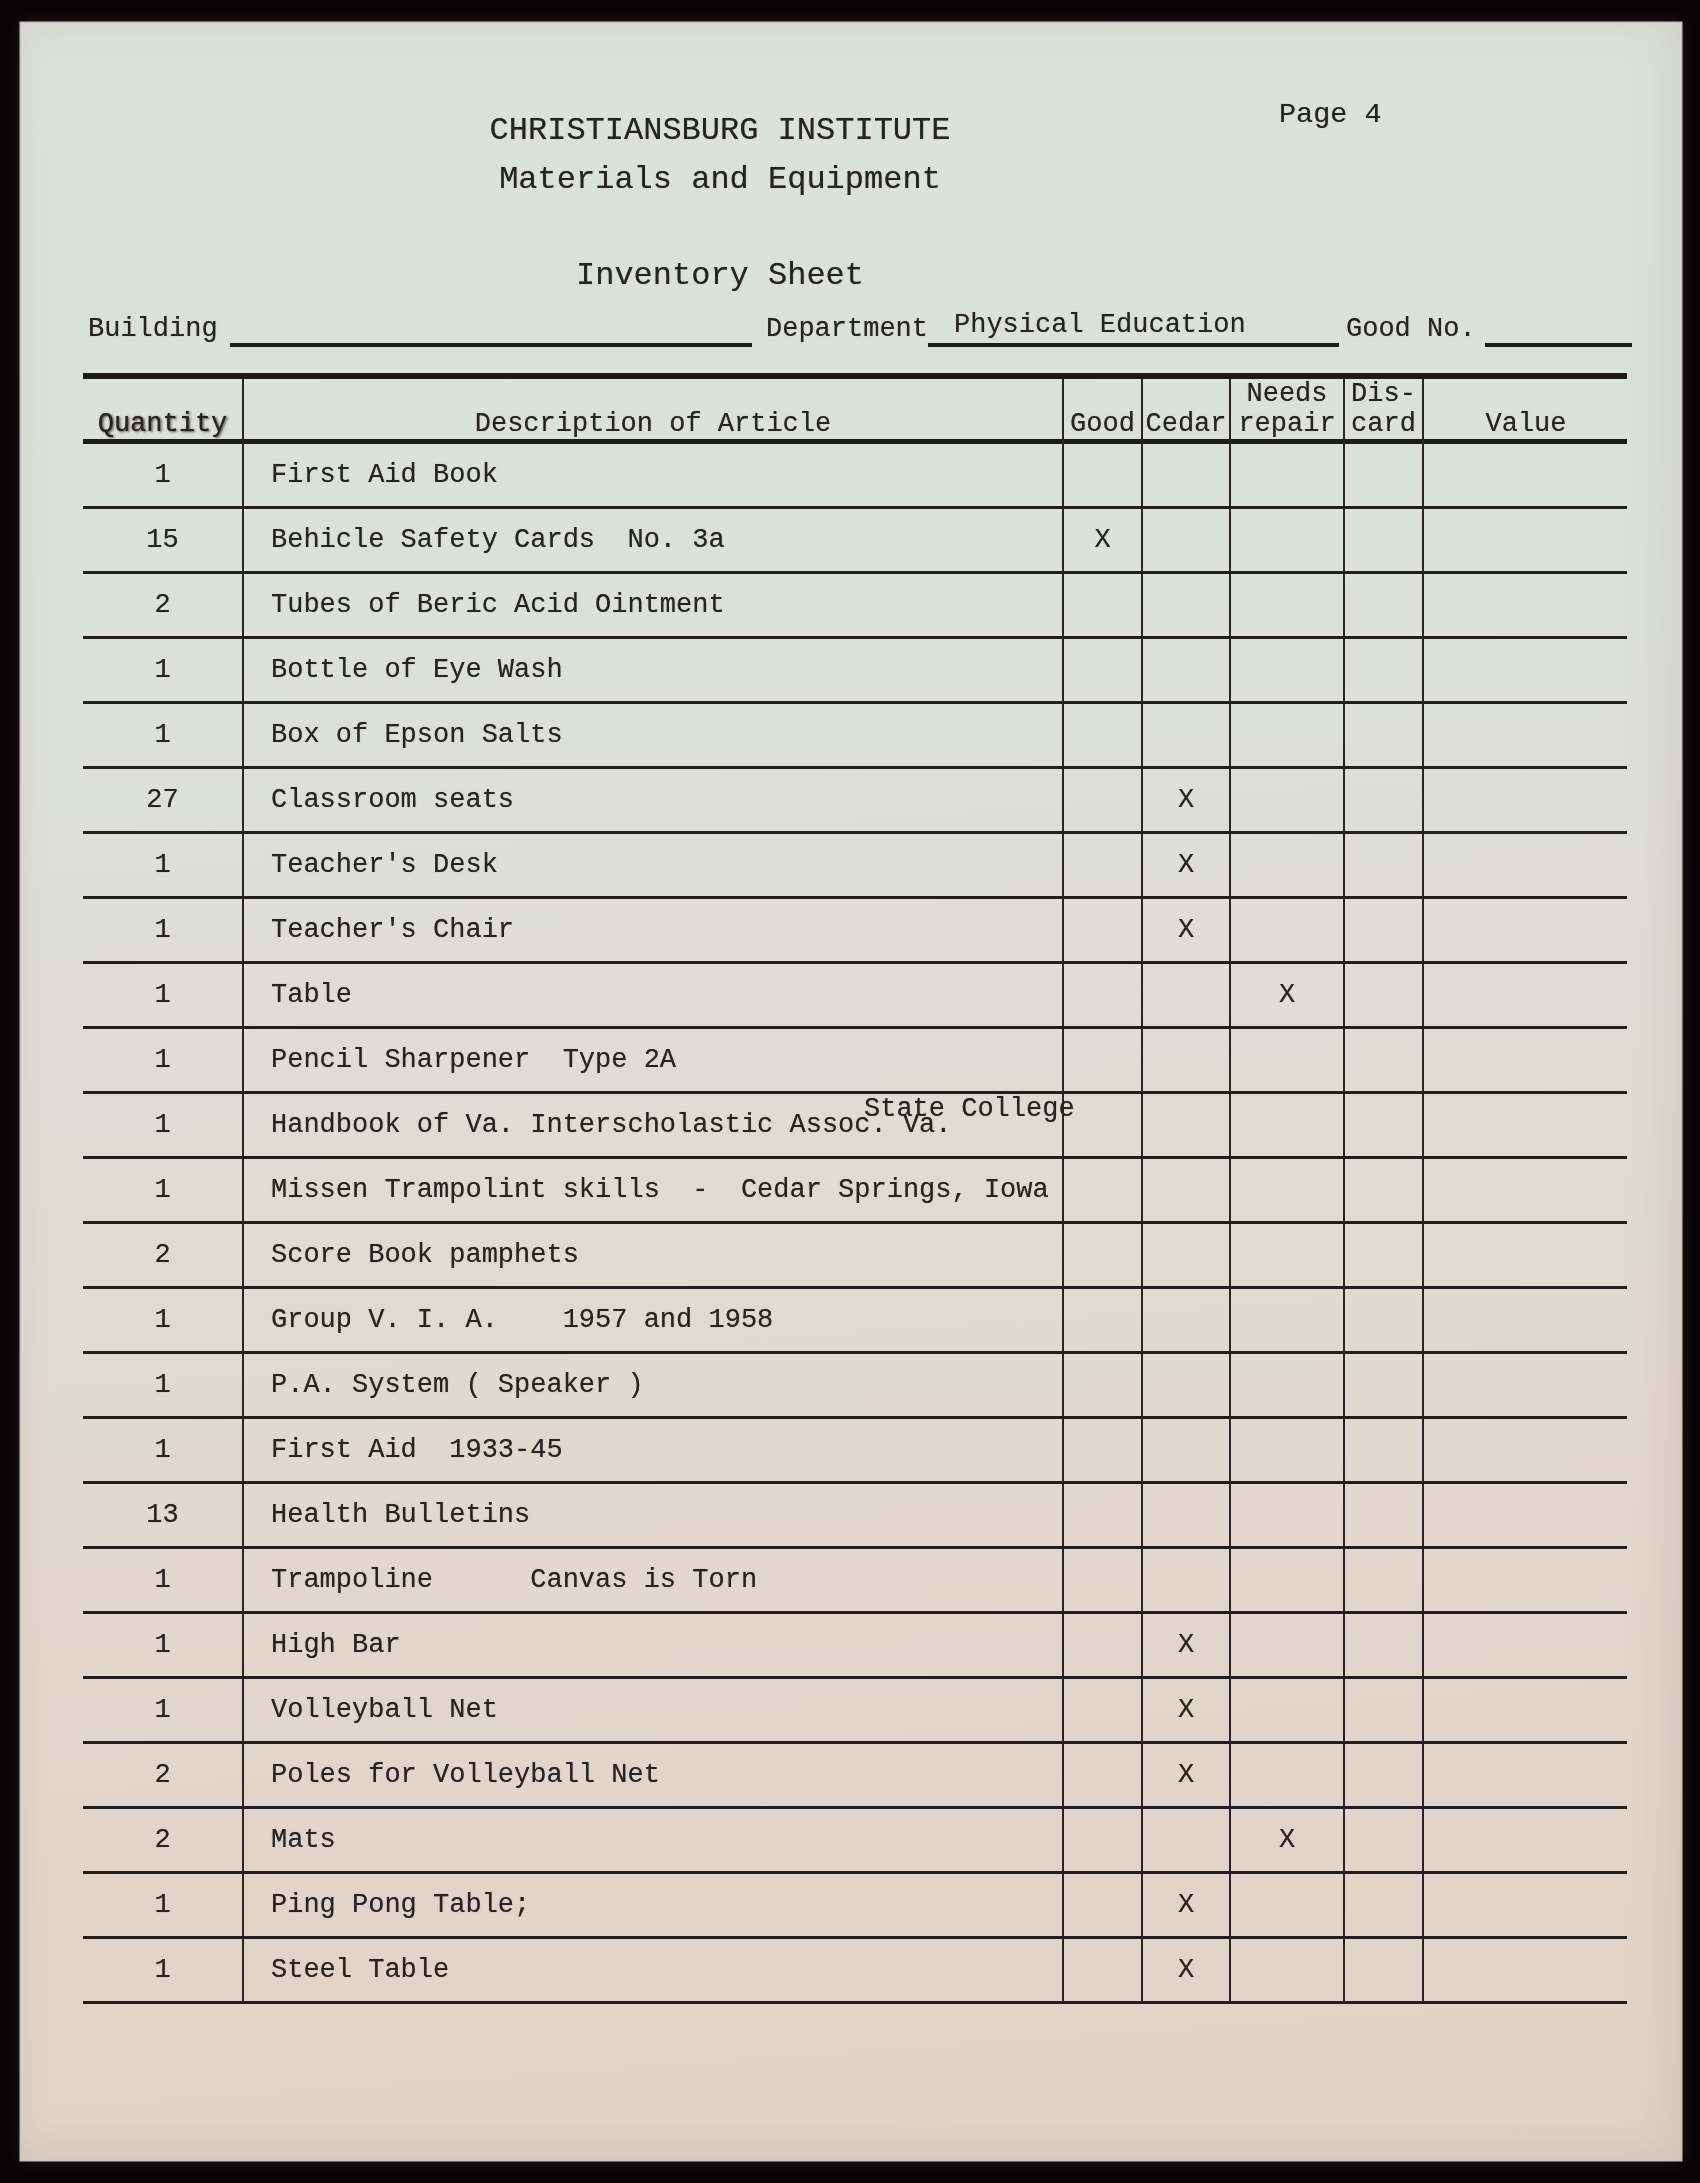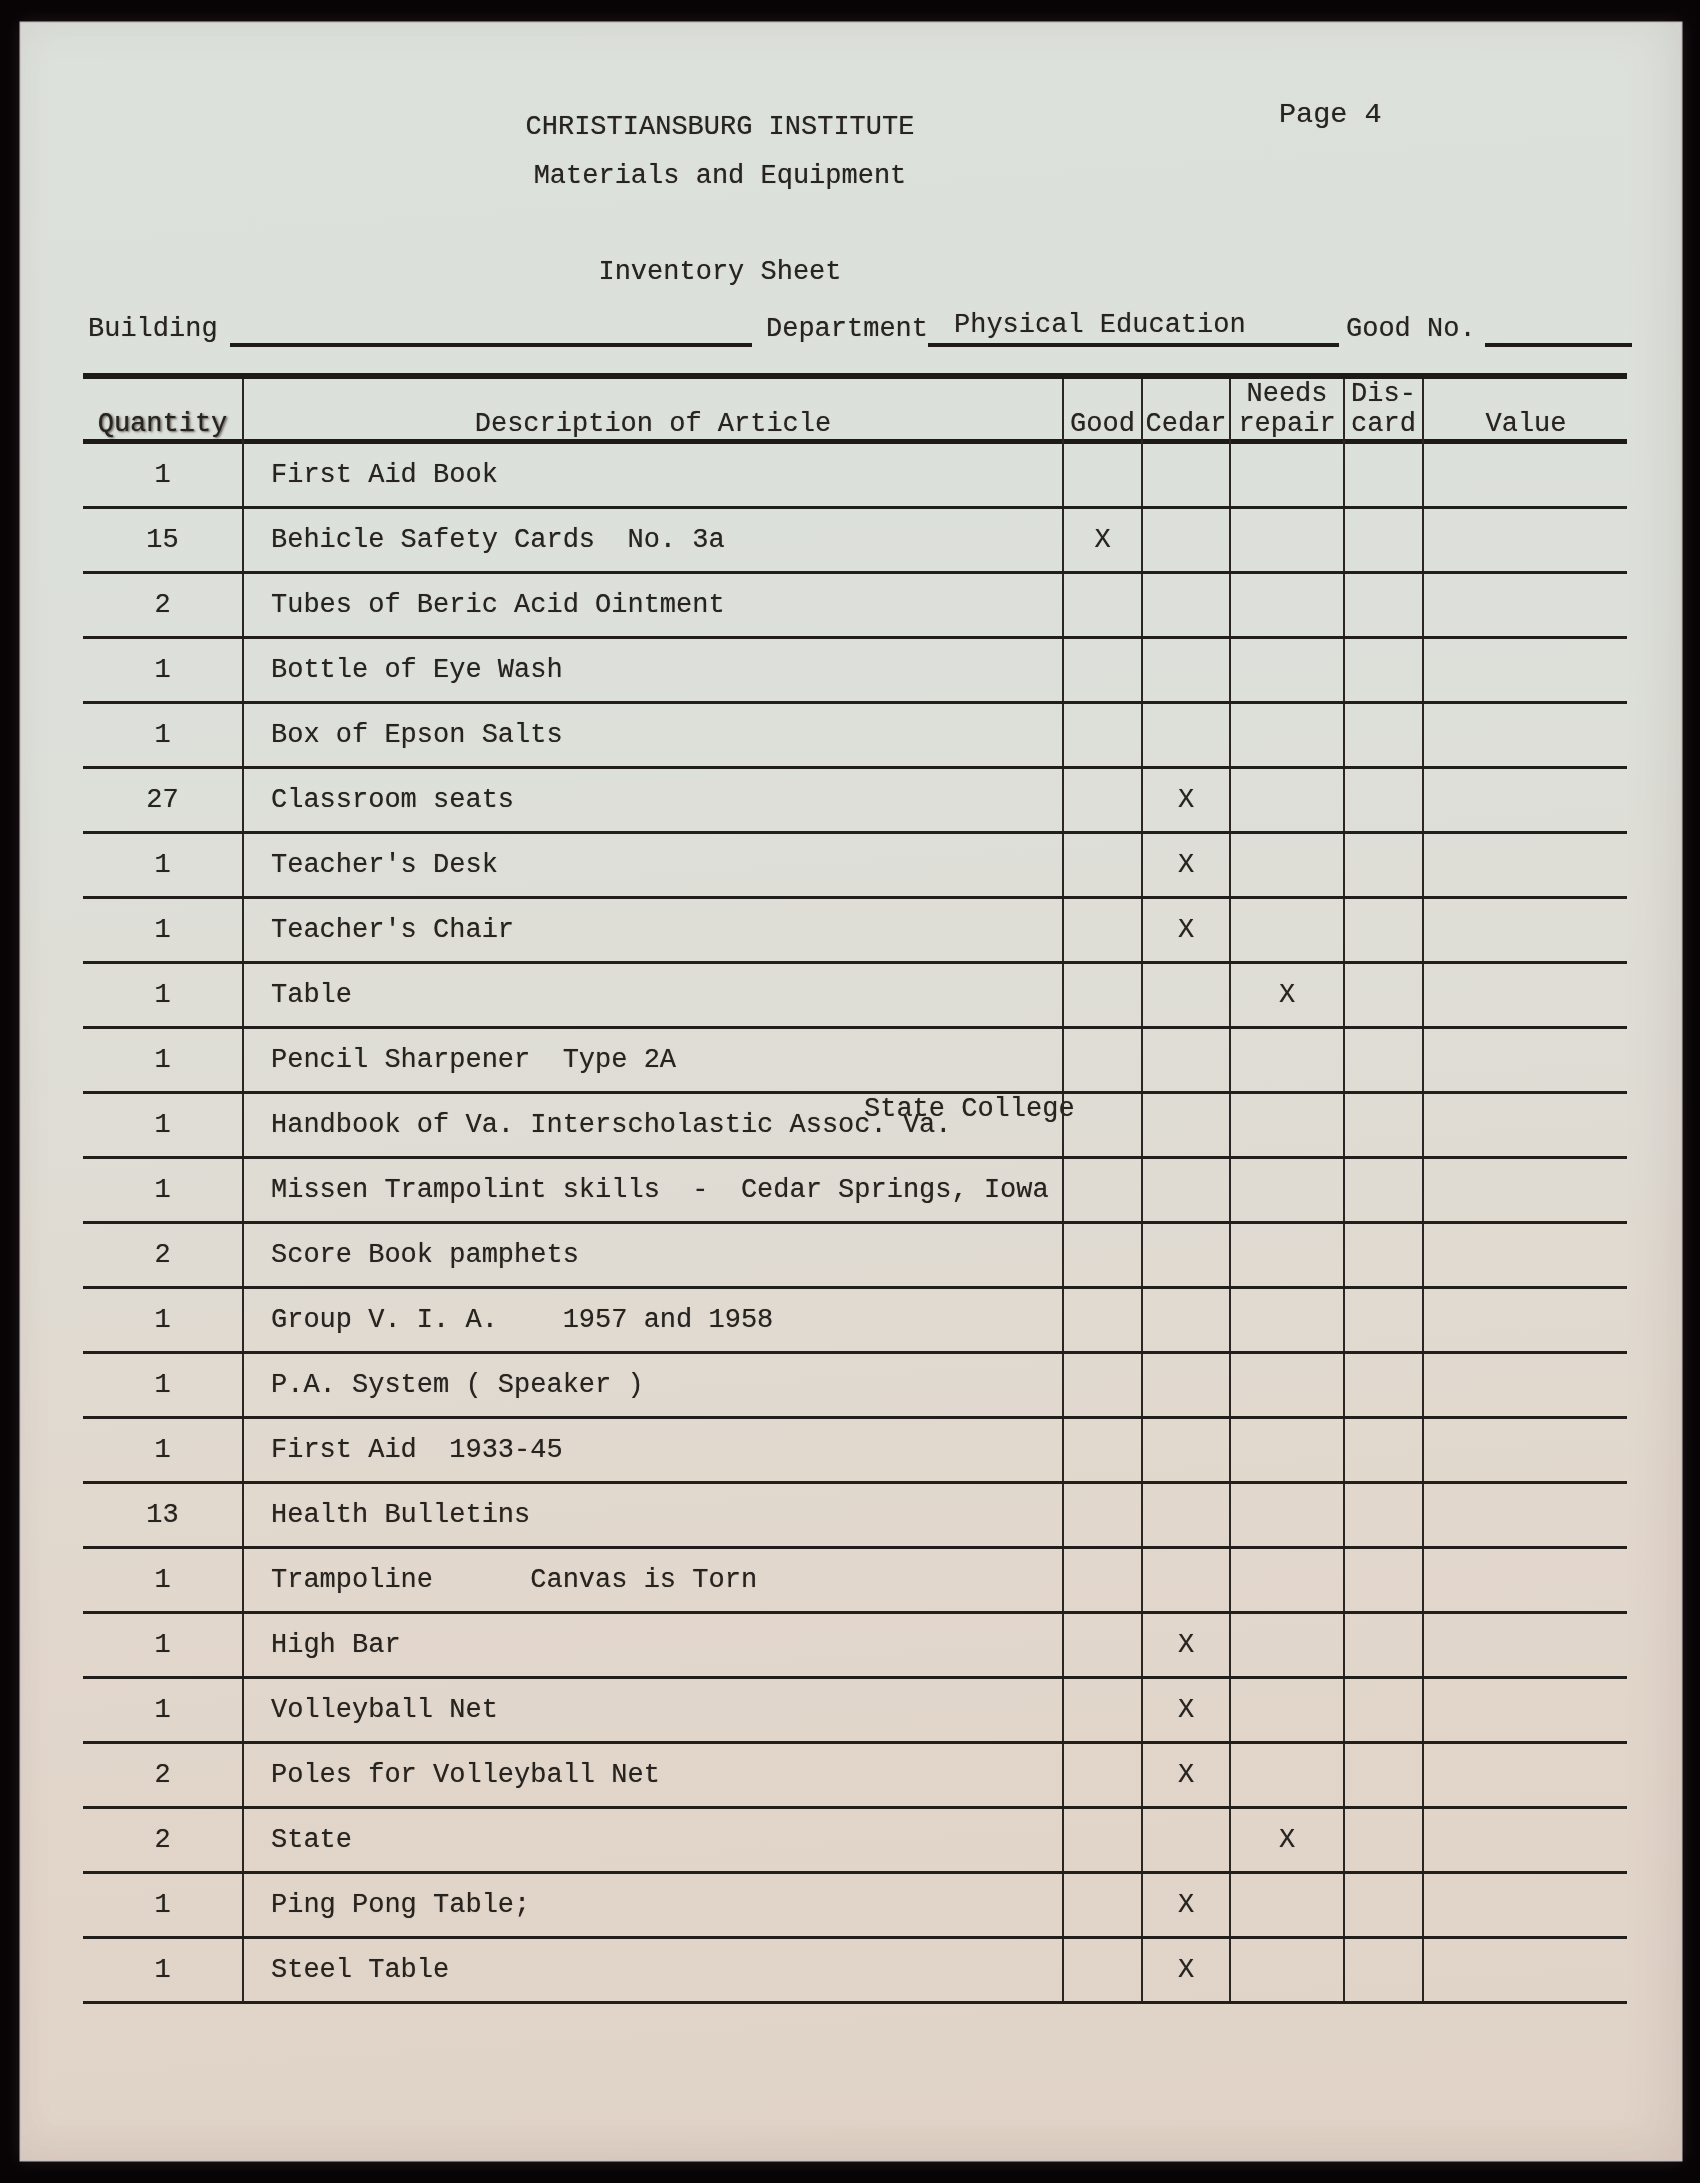--- a/index.html
+++ b/index.html
@@ -14,21 +14,21 @@
   .paper{
     position:absolute;left:21px;top:22.5px;width:1660px;height:2137px;
     background:linear-gradient(176deg,#dce1dc 0%,#dde0da 32%,#dfdcd4 52%,#e2d7cc 72%,#e0d2c6 100%);
     box-shadow:0 0 0 1.5px rgba(248,238,238,.8),0 0 16.5px rgba(255,210,225,.12),
                inset -18px 0 45px rgba(120,85,80,.07),inset 0 -13.5px 38px rgba(120,85,80,.05);
   }
   .typed{color:#27231f;text-shadow:0 0 0.8px rgba(45,40,35,.55);}
   .abs{position:absolute;}
   
   .page-number{top:75px;left:1258px;font-size:28.5px;}
-  .title-line{left:0;width:1492px;text-align:center;font-size:27px;}
+  .title-line{left:0;width:1492px;text-align:center;font-size:32px;}
   .t1{top:89px;}
   .t2{top:138px;}
   .t3{top:186px;margin-top:48px;}
   
   .title-line span{position:relative;left:-47px;}
   
   .form-label{font-size:27px;top:291px;}
   .lbl-building{left:67px;}
   .lbl-department{left:745px;}
   .val-department{left:933px;top:287px;}
@@ -312,21 +312,21 @@
     <div class="cell typed c-desc v"><span>Poles for Volleyball Net</span></div>
     <div class="cell typed c-mark v"></div>
     <div class="cell typed c-mark v">X</div>
     <div class="cell typed c-mark v"></div>
     <div class="cell typed c-mark v"></div>
     <div class="cell typed c-val v"></div>
   </div>
 
   <div class="trow">
     <div class="cell typed c-qty">2</div>
-    <div class="cell typed c-desc v"><span>State</span></div>
+    <div class="cell typed c-desc v"><span>Mats</span></div>
     <div class="cell typed c-mark v"></div>
     <div class="cell typed c-mark v"></div>
     <div class="cell typed c-mark v">X</div>
     <div class="cell typed c-mark v"></div>
     <div class="cell typed c-val v"></div>
   </div>
 
   <div class="trow">
     <div class="cell typed c-qty">1</div>
     <div class="cell typed c-desc v"><span>Ping Pong Table;</span></div>

